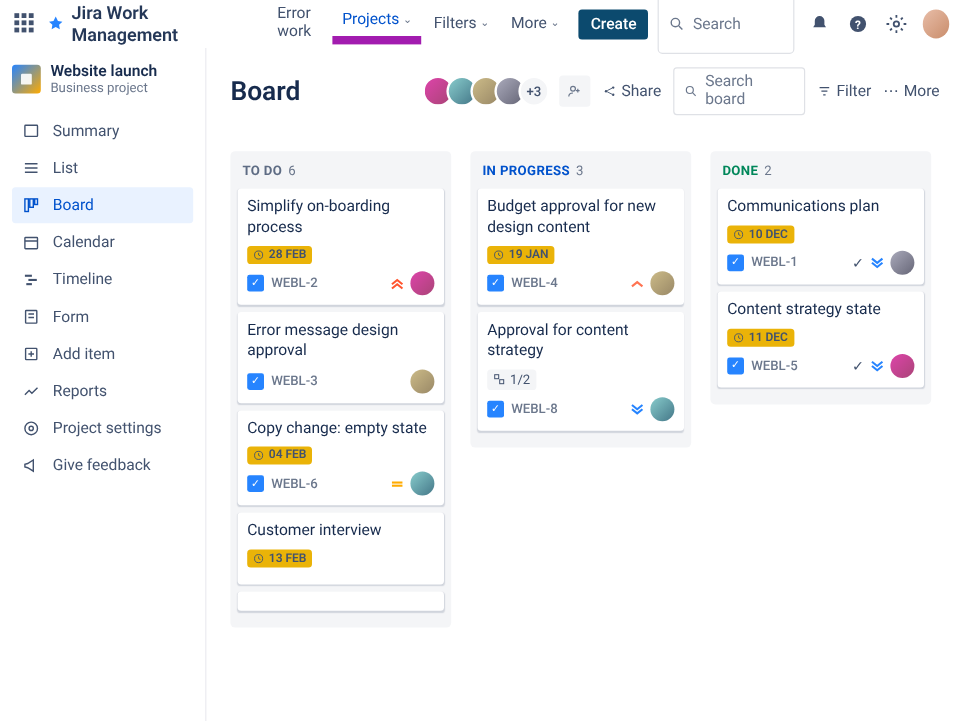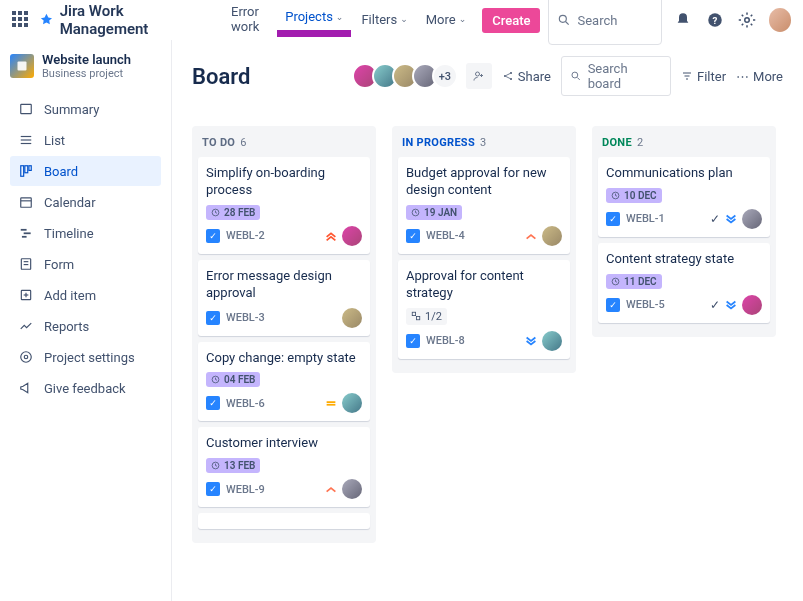--- a/index.html
+++ b/index.html
@@ -8,21 +8,21 @@
 
 .topbar { display: flex; align-items: center; height: 40px; padding: 0 12px; gap: 4px; border-bottom: 0; }
 .app-switch { width: 18px; height: 18px; display: grid; grid-template-columns: repeat(3,4px); grid-template-rows: repeat(3,4px); gap: 2px; cursor: pointer; }
 .app-switch span { background: #42526E; }
 .logo { display: flex; align-items: center; gap: 6px; margin-left: 6px; font-weight: 600; color: #253858; font-size: 15px; }
 .logo svg { width: 16px; height: 16px; }
 .nav { display: flex; align-items: center; gap: 2px; margin-left: 14px; }
 .nav-item { padding: 6px 8px; color: #42526E; cursor: pointer; font-size: 13px; display: flex; align-items: center; gap: 3px; border-bottom: 2px solid transparent; }
 .nav-item.active { border-bottom: 7px solid #a21caf; color: #0052CC; }
 .chev { font-size: 9px; color: #6B778C; }
-.create-btn { background: #ec4899; color: #fff; border-radius: 3px; padding: 5px 10px; font-size: 13px; cursor: pointer; font-weight: 500; margin-left: 6px; }
+.create-btn { background: #0c4a6e; color: #fff; border-radius: 3px; padding: 5px 10px; font-size: 13px; cursor: pointer; font-weight: 500; margin-left: 6px; }
 .spacer { flex: 1; }
 .search-box { display: flex; align-items: center; gap: 6px; border: 1px solid #DFE1E6; border-radius: 4px; padding: 16px 8px; width: 120px; color: #6B778C; font-size: 13px; }
 .icon-btn { width: 24px; height: 24px; display: flex; align-items: center; justify-content: center; cursor: pointer; color: #42526E; border-radius: 50%; margin-left: 6px; }
 .avatar { width: 24px; height: 24px; border-radius: 50%; background: linear-gradient(135deg,#e8bda8,#c98d6b); margin-left: 6px; cursor: pointer; }
 
 
 .main { display: flex; height: 561px; }
 .sidebar { width: 172px; border-right: 1px solid #EBECF0; padding: 12px 10px; }
 .proj-head { display: flex; gap: 8px; align-items: center; margin-bottom: 14px; }
 .proj-icon { width: 24px; height: 24px; border-radius: 3px; background: linear-gradient(135deg,#2684FF,#FFAB00); display: flex; align-items: center; justify-content: center; }
@@ -49,21 +49,21 @@
 .col { background: #F4F5F7; border-radius: 4px; width: 184px; padding: 8px 6px; flex-shrink: 0; }
 .col-head { display: flex; align-items: flex-start; gap: 5px; padding: 2px 4px 8px; }
 .col-title { font-size: 11px; font-weight: 700; letter-spacing: 0.3px; }
 .col-count { font-size: 11px; color: #6B778C; }
 .tdtitle { color: #5E6C84; }
 .iptitle { color: #0052CC; }
 .dntitle { color: #00875A; }
 
 .card { background: #fff; border-radius: 3px; box-shadow: 0 1px 1px rgba(9,30,66,0.15); padding: 8px; margin-bottom: 6px; cursor: pointer; font-size: 13px; }
 .card-title { color: #172B4D; margin-bottom: 6px; line-height: 1.3; }
-.date-chip { display: inline-flex; align-items: center; gap: 4px; background: #c4b5fd; border-radius: 3px; padding: 2px 5px; font-size: 10px; font-weight: 600; color: #42526E; margin-bottom: 6px; }
+.date-chip { display: inline-flex; align-items: center; gap: 4px; background: #eab308; border-radius: 3px; padding: 2px 5px; font-size: 10px; font-weight: 600; color: #42526E; margin-bottom: 6px; }
 .date-chip.overdue { background: #FFEBE6; color: #DE350B; }
 .sub-chip { display: inline-flex; align-items: center; gap: 4px; background: #F4F5F7; border-radius: 3px; padding: 2px 5px; font-size: 11px; color: #42526E; margin-bottom: 6px; }
 .card-foot { display: flex; align-items: center; gap: 6px; }
 .task-ico { width: 14px; height: 14px; background: #2684FF; border-radius: 2px; display: flex; align-items: center; justify-content: center; flex-shrink: 0; }
 .task-ico::after { content: "✓"; color: #fff; font-size: 9px; }
 .key { font-size: 11px; color: #6B778C; font-weight: 500; }
 .foot-right { margin-left: auto; display: flex; align-items: center; gap: 4px; }
 .mini-av { width: 20px; height: 20px; border-radius: 50%; }
 .check { color: #42526E; font-size: 12px; }
 
@@ -364,32 +364,20 @@
 
         <div class="card">
           <div class="card-title">Customer interview</div>
           <div class="date-chip">
               <svg width="9" height="9" viewBox="0 0 24 24">
                 <circle cx="12" cy="12" r="9" fill="none" stroke="#42526E" stroke-width="2"></circle>
                 <polyline points="12,7 12,12 16,14" fill="none" stroke="#42526E" stroke-width="2"></polyline>
               </svg>
               <span>13 FEB</span>
             </div>
-          <div class="card-foot">
-              <span class="task-ico"></span>
-              <span class="key">WEBL-9</span>
-              <div class="foot-right">
-                <span class="pri-ico">
-                  <svg viewBox="0 0 16 16">
-                    <path d="M3 11l5-4 5 4" stroke="#FF7452" stroke-width="2" fill="none"></path>
-                  </svg>
-                </span>
-                <div class="mini-av" style="background:linear-gradient(135deg,#aab,#667)"></div>
-              </div>
-            </div>
         </div>
 
 
         <div class="card">
           
           
         </div>
 
       </div>
 

